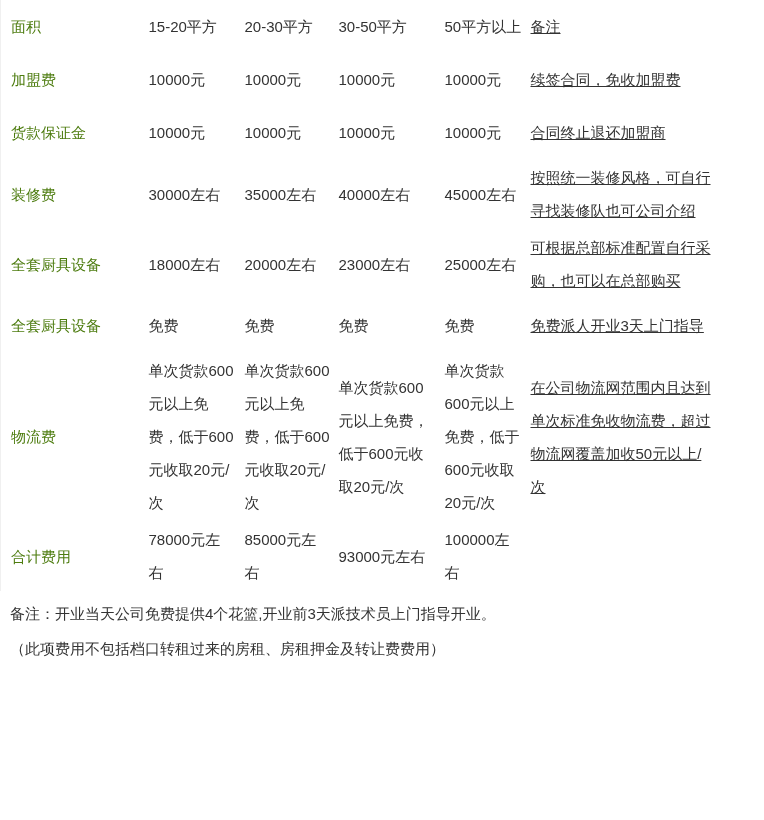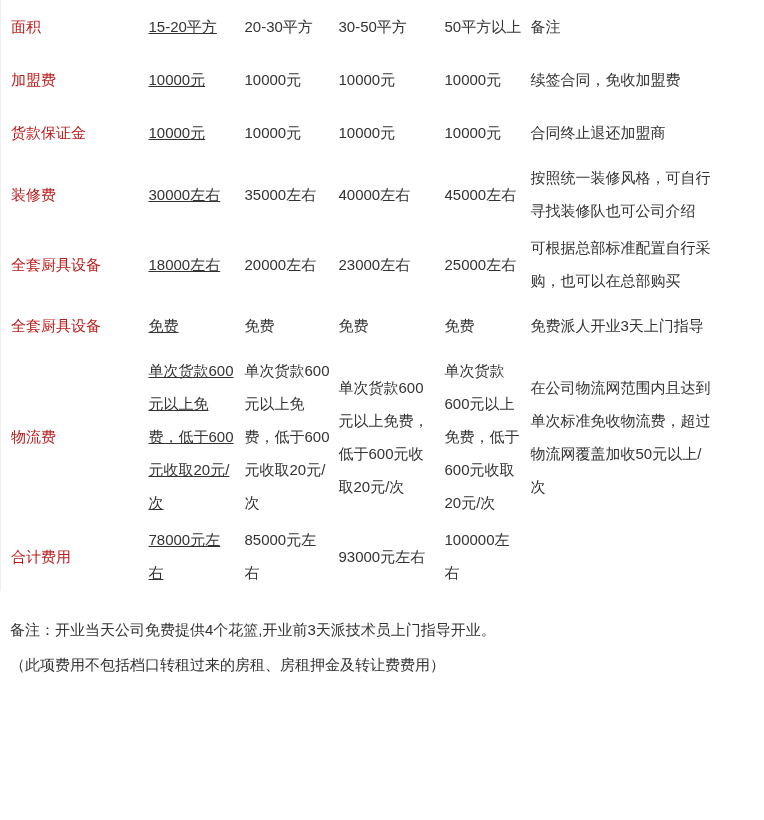--- a/index.html
+++ b/index.html
@@ -28,34 +28,34 @@
     vertical-align: middle;
     line-height: 33px;
     padding-top: 2px;
     padding-bottom: 2px;
     word-break: normal;
     overflow-wrap: break-word;
     font-weight: normal;
     text-align: left;
   }
   td.c0 { padding-left: 10px; padding-right: 0; }
-  td.c1 { padding-left: 10px; padding-right: 0; text-decoration: underline; }
+  td.c1 { padding-left: 10px; padding-right: 0; }
   td.c2 { padding-left: 10px; padding-right: 0; }
   td.c3 { padding-left: 8px;  padding-right: 2px; }
   td.c4 { padding-left: 10px; padding-right: 0; margin-top: 40px; }
-  td.c5 { padding-left: 8px;  padding-right: 52px; }
-  .row-label { color: #b91c1c; }
+  td.c5 { padding-left: 8px;  padding-right: 52px; text-decoration: underline; }
+  .row-label { color: #4d7c0f; }
   .notes { padding-left: 10px; }
   .note-line {
     margin: 0;
     padding: 0;
     line-height: 22px;
     color: #333333;
   }
-  .note-line.first { margin-top: 28px; }
+  .note-line.first { margin-top: 12px; }
   .note-line.second { margin-top: 13px; }
 </style>
 </head>
 <body>
 
 <div class="page">
 
   <table class="fee-table">
     <colgroup>
       <col style="width:138px">

